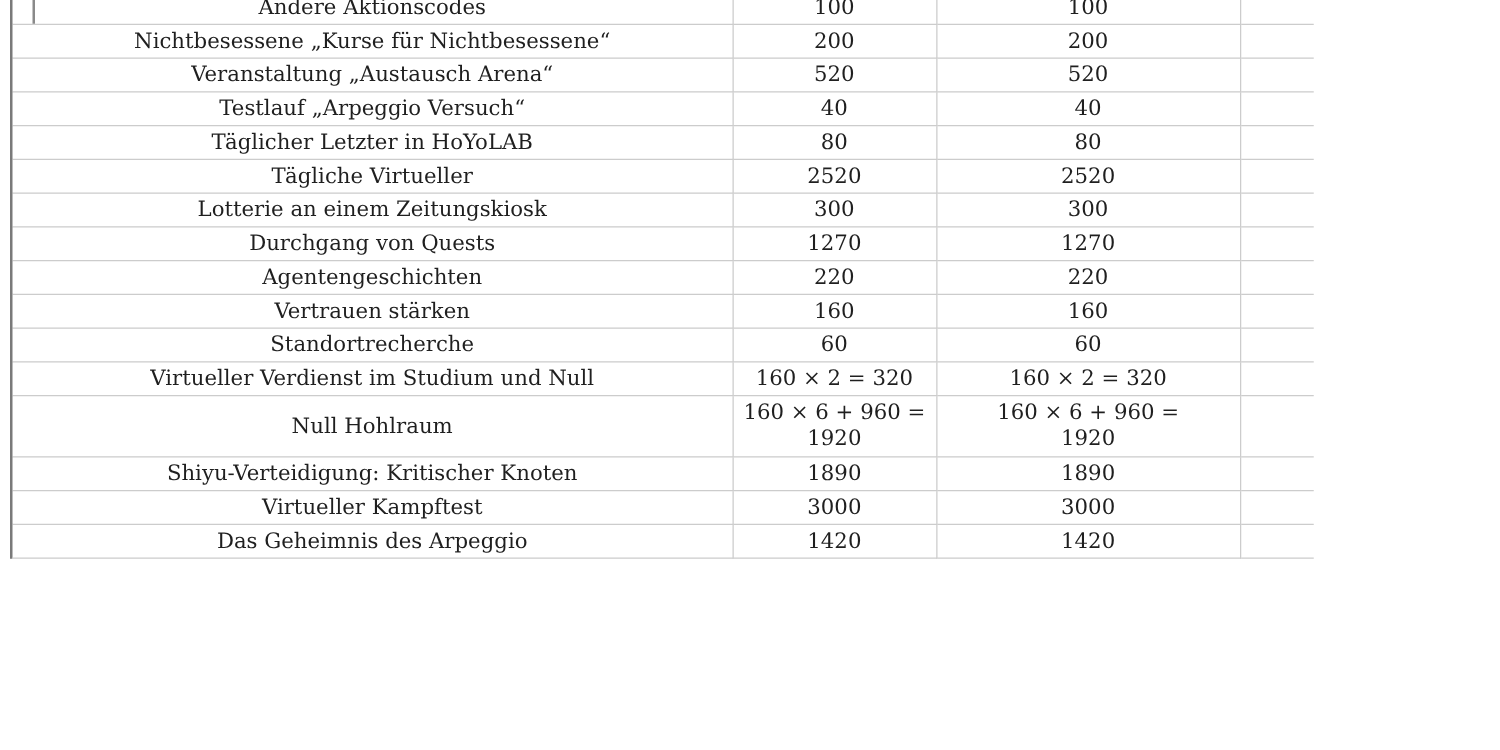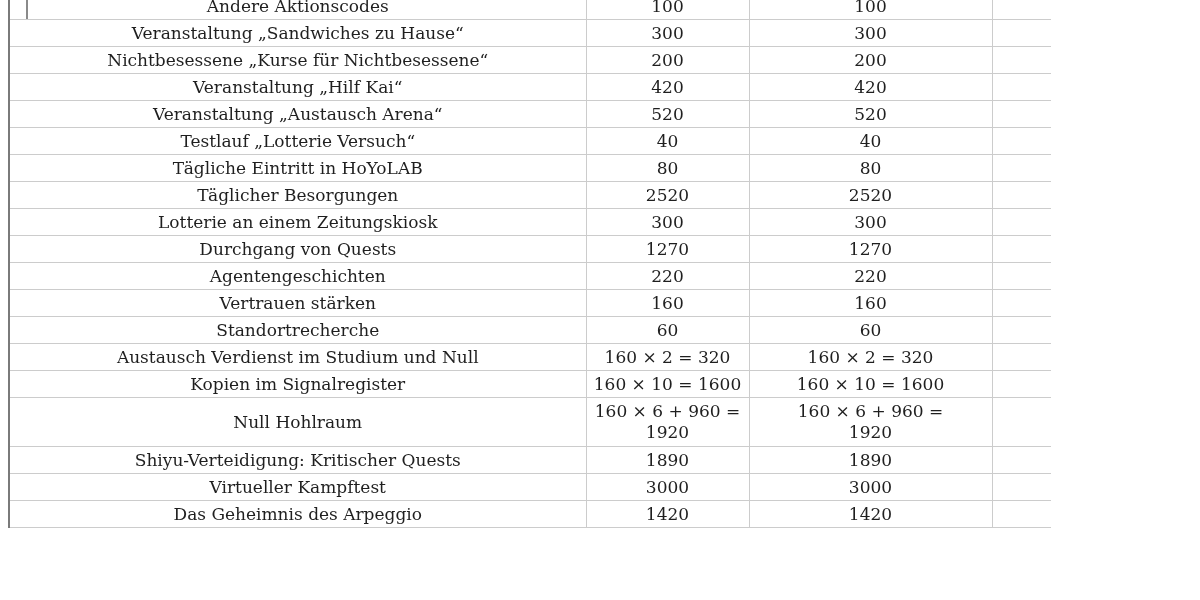--- a/index.html
+++ b/index.html
@@ -60,57 +60,45 @@
         <col style="width:200px">
       </colgroup>
       <tbody>
           <tr>
             <td>Andere Aktionscodes</td>
             <td>100</td>
             <td>100</td>
             <td>-</td>
           </tr>
           <tr>
-            <td>Veranstaltung „Sandwiches zu Hause“</td>
-            <td>300</td>
-            <td>300</td>
-            <td>-</td>
-          </tr>
-          <tr>
             <td>Nichtbesessene „Kurse für Nichtbesessene“</td>
             <td>200</td>
             <td>200</td>
-            <td>-</td>
-          </tr>
-          <tr>
-            <td>Veranstaltung „Hilf Kai“</td>
-            <td>420</td>
-            <td>420</td>
             <td>-</td>
           </tr>
           <tr>
             <td>Veranstaltung „Austausch Arena“</td>
             <td>520</td>
             <td>520</td>
             <td>-</td>
           </tr>
           <tr>
-            <td>Testlauf „Lotterie Versuch“</td>
+            <td>Testlauf „Arpeggio Versuch“</td>
             <td>40</td>
             <td>40</td>
             <td>-</td>
           </tr>
           <tr>
-            <td>Tägliche Eintritt in HoYoLAB</td>
+            <td>Täglicher Letzter in HoYoLAB</td>
             <td>80</td>
             <td>80</td>
             <td>-</td>
           </tr>
           <tr>
-            <td>Täglicher Besorgungen</td>
+            <td>Tägliche Virtueller</td>
             <td>2520</td>
             <td>2520</td>
             <td>-</td>
           </tr>
           <tr>
             <td>Lotterie an einem Zeitungskiosk</td>
             <td>300</td>
             <td>300</td>
             <td>-</td>
           </tr>
@@ -132,39 +120,33 @@
             <td>160</td>
             <td>-</td>
           </tr>
           <tr>
             <td>Standortrecherche</td>
             <td>60</td>
             <td>60</td>
             <td>-</td>
           </tr>
           <tr>
-            <td>Austausch Verdienst im Studium und Null</td>
+            <td>Virtueller Verdienst im Studium und Null</td>
             <td>160 × 2 = 320</td>
             <td>160 × 2 = 320</td>
-            <td>5</td>
-          </tr>
-          <tr>
-            <td>Kopien im Signalregister</td>
-            <td>160 × 10 = 1600</td>
-            <td>160 × 10 = 1600</td>
             <td>5</td>
           </tr>
           <tr class="tall">
             <td>Null Hohlraum</td>
             <td>160 × 6 + 960 =<br>1920</td>
             <td>160 × 6 + 960 =<br>1920</td>
             <td>30</td>
           </tr>
           <tr>
-            <td>Shiyu-Verteidigung: Kritischer Quests</td>
+            <td>Shiyu-Verteidigung: Kritischer Knoten</td>
             <td>1890</td>
             <td>1890</td>
             <td>-</td>
           </tr>
           <tr>
             <td>Virtueller Kampftest</td>
             <td>3000</td>
             <td>3000</td>
             <td>-</td>
           </tr>

